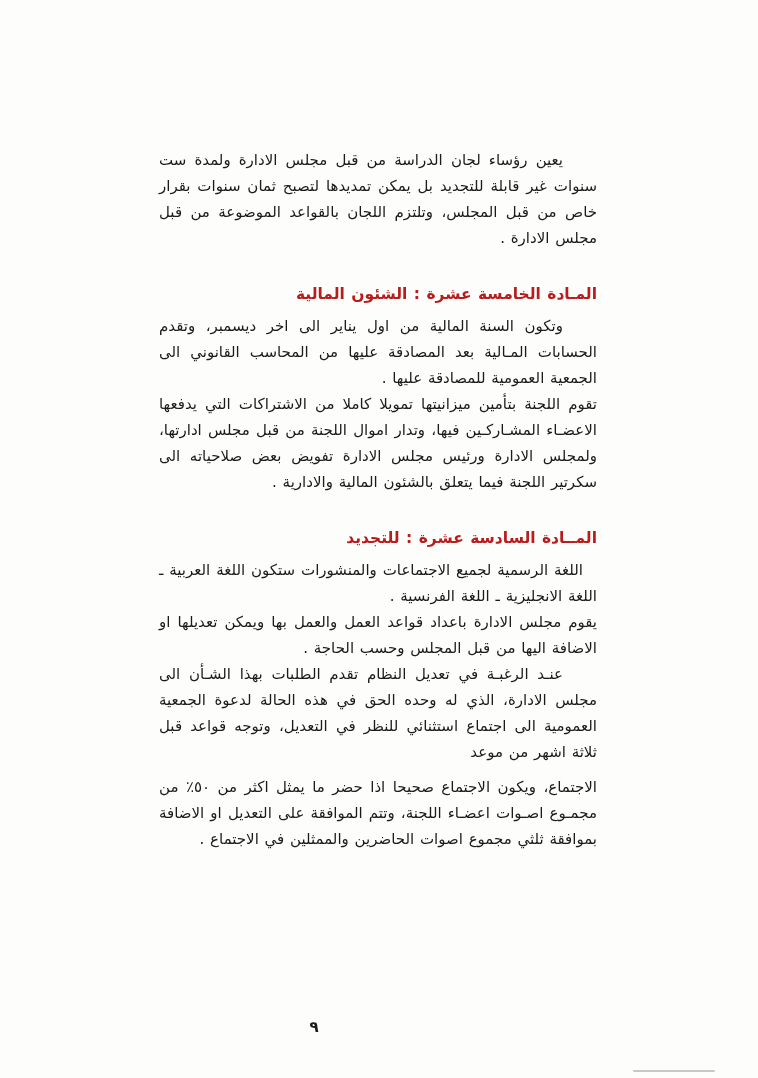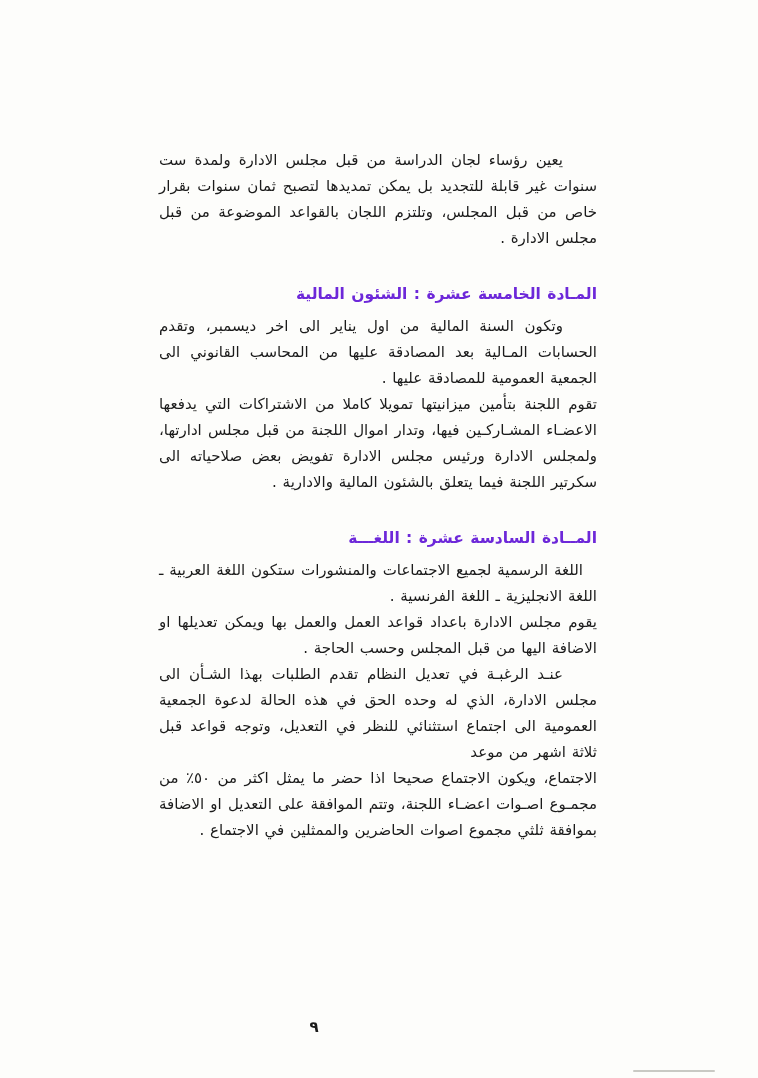--- a/index.html
+++ b/index.html
@@ -27,27 +27,27 @@
     text-align: justify;
     font-size: 15px;
     line-height: 26px;
     word-spacing: 1px;
   }
   p.para {
     margin: 0;
   }
   p.indent-2 { text-indent: 34px; }
   p.indent-1 { text-indent: 14px; }
-  p.gap-sm  { margin-top: 0; }
+  p.gap-sm  { margin-top: 9px; }
   h2.heading {
     font-size: 15.5px;
     font-weight: bold;
     margin: 30px 0 6px 0;
     text-align: right;
-    color: #6d28d9;
+    color: #b91c1c;
   }
   .page-number {
     position: absolute;
     top: 1018px;
     left: 0;
     width: 758px;
     padding-right: 130px;
     text-align: center;
     font-size: 15px;
     font-weight: bold;
@@ -71,21 +71,21 @@
   <section class="content">
 
     <p class="para indent-2">يعين رؤساء لجان الدراسة من قبل مجلس الادارة ولمدة ست سنوات غير قابلة للتجديد بل يمكن تمديدها لتصبح ثمان سنوات بقرار خاص من قبل المجلس، وتلتزم اللجان بالقواعد الموضوعة من قبل مجلس الادارة .</p>
 
     <h2 class="heading">المـادة الخامسة عشرة : الشئون المالية</h2>
 
     <p class="para indent-2">وتكون السنة المالية من اول يناير الى اخر ديسمبر، وتقدم الحسابات المـالية بعد المصادقة عليها من المحاسب القانوني الى الجمعية العمومية للمصادقة عليها .</p>
 
     <p class="para">تقوم اللجنة بتأمين ميزانيتها تمويلا كاملا من الاشتراكات التي يدفعها الاعضـاء المشـاركـين فيها، وتدار اموال اللجنة من قبل مجلس ادارتها، ولمجلس الادارة ورئيس مجلس الادارة تفويض بعض صلاحياته الى سكرتير اللجنة فيما يتعلق بالشئون المالية والادارية .</p>
 
-    <h2 class="heading">المــادة السادسة عشرة : اللغـــة</h2>
+    <h2 class="heading">المــادة السادسة عشرة : للتجديد</h2>
 
     <p class="para indent-1">اللغة الرسمية لجميع الاجتماعات والمنشورات ستكون اللغة العربية ـ اللغة الانجليزية ـ اللغة الفرنسية .</p>
 
 
     <p class="para">يقوم مجلس الادارة باعداد قواعد العمل والعمل بها ويمكن تعديلها او الاضافة اليها من قبل المجلس وحسب الحاجة .</p>
 
 
     <p class="para indent-2">عنـد الرغبـة في تعديل النظام تقدم الطلبات بهذا الشـأن الى مجلس الادارة، الذي له وحده الحق في هذه الحالة لدعوة الجمعية العمومية الى اجتماع استثنائي للنظر في التعديل، وتوجه قواعد قبل ثلاثة اشهر من موعد</p>
 
     <p class="para gap-sm">الاجتماع، ويكون الاجتماع صحيحا اذا حضر ما يمثل اكثر من ٥٠٪ من مجمـوع اصـوات اعضـاء اللجنة، وتتم الموافقة على التعديل او الاضافة بموافقة ثلثي مجموع اصوات الحاضرين والممثلين في الاجتماع .</p>

